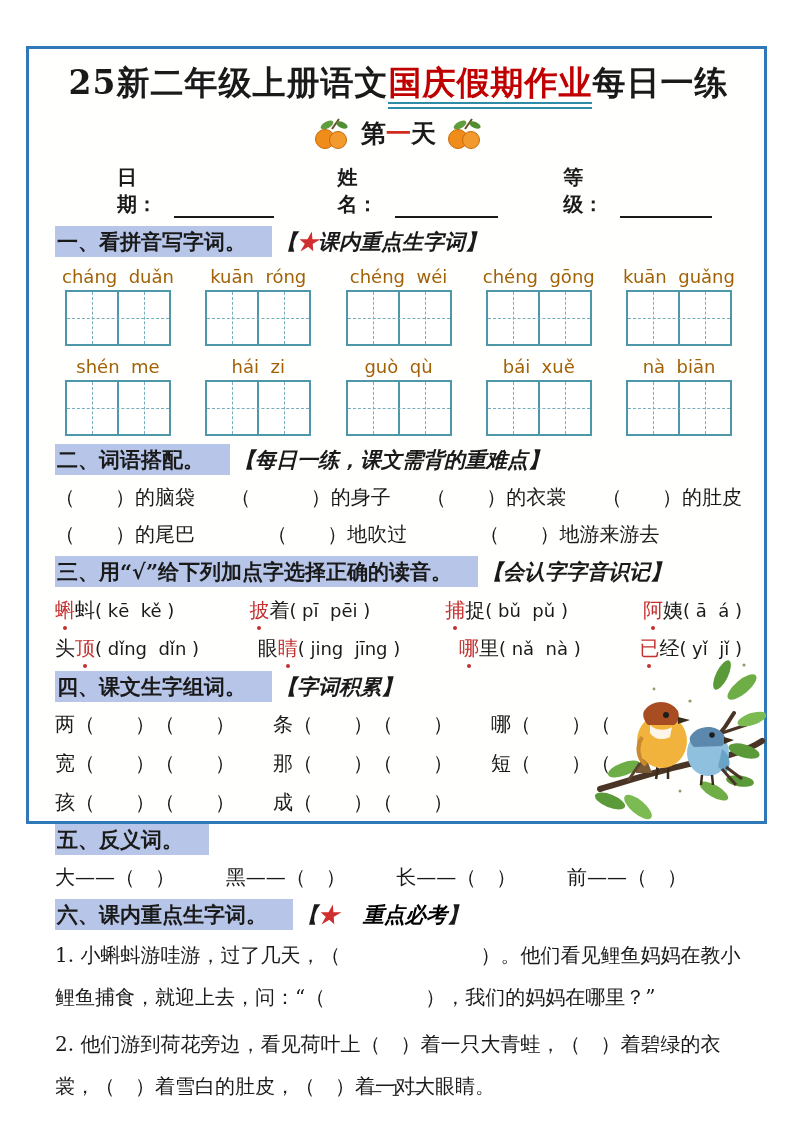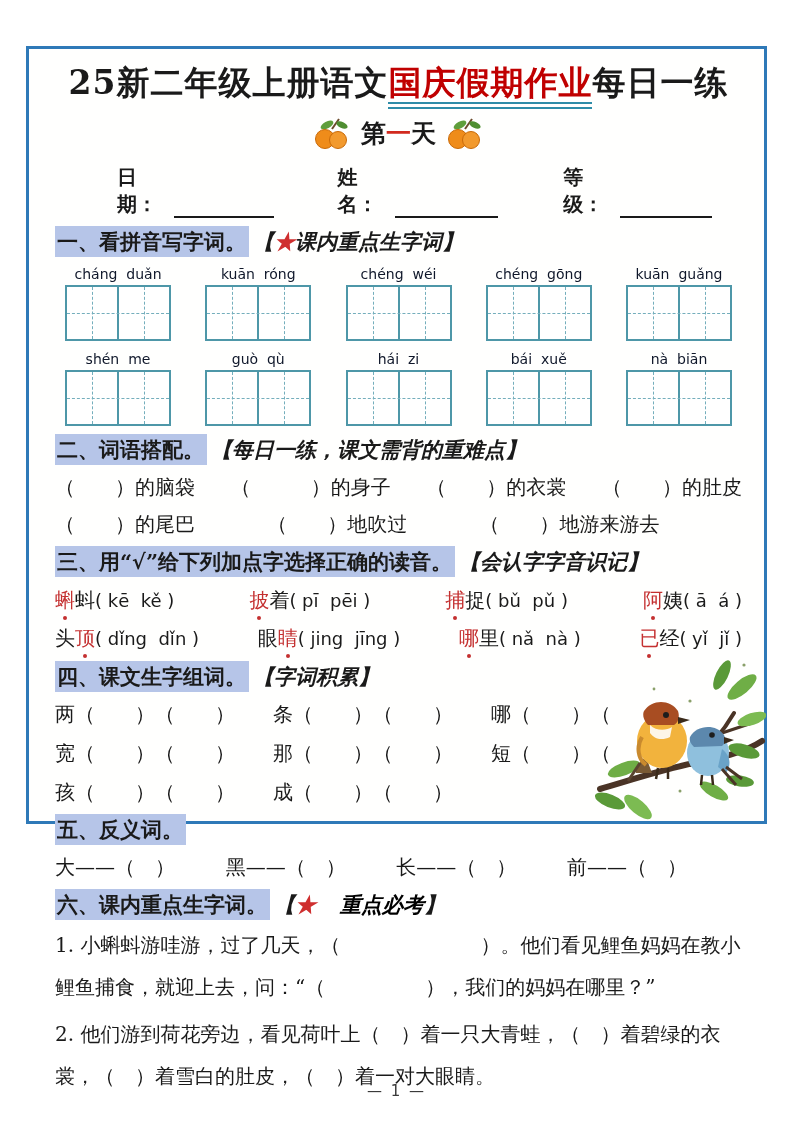--- a/index.html
+++ b/index.html
@@ -23,29 +23,29 @@
   .tangerine { width:38px; height:34px; display:inline-block; }
   .meta-row { display:flex; align-items:flex-end; margin:14px 30px 4px 62px;
     font-size:20px; font-weight:bold; gap:8px; font-family:"DejaVu Serif", serif; }
   .meta-row .fill-line { display:inline-block; height:22px; border-bottom:2px solid #1a1a1a; }
   .meta-gap1 { width:58px; } .meta-gap2 { width:60px; }
   .w118 { width:122px; } .w120 { width:126px; } .w110 { width:112px; }
 
   
   .sec-header { margin:10px 0 4px 0; font-size:21px; font-weight:bold;
     font-family:"DejaVu Serif", serif; }
-  .hl { background:#b6c5e8; padding:3px 3px 3px 2px; }
+  .hl { background:#b6c5e8; padding:3px 26px 3px 2px; }
   .note { margin-left:4px;font-style:italic; }
   .star { color:#cf2f2f; }
   .note-red { color:#000000;margin-left:24px; }
 
   
   .pin-row { display:flex; justify-content:space-between; margin:10px 2px 4px 2px; }
   .pin-group { display:flex; flex-direction:column; align-items:center; width:122px; }
-  .pin-label { font-size:14px; color:#0f172a; white-space:pre; margin-bottom:3px; }
+  .pin-label { font-size:18px; color:#a16207; white-space:pre; margin-bottom:3px; }
   .tian-grid { display:flex; width:106px; height:56px; border:2px solid #4e97a8;
     position:relative; background:#fff; }
   .tian-grid::before { content:""; position:absolute; left:0; right:0; top:50%;
     border-top:1.5px dashed #74aebc; z-index:1; }
   .tian-cell { flex:1; position:relative; }
   .tian-cell + .tian-cell { border-left:2px solid #4e97a8; }
   .tian-cell::after { content:""; position:absolute; top:0; bottom:0; left:50%;
     border-left:1.5px dashed #74aebc; }
 
   
@@ -153,28 +153,28 @@
     </div>
     <div class="pin-row">
       <div class="pin-group">
           <div class="pin-label">shén  me</div>
           <div class="tian-grid">
             <div class="tian-cell"></div>
             <div class="tian-cell"></div>
           </div>
         </div>
       <div class="pin-group">
+          <div class="pin-label">hái  zi</div>
+          <div class="tian-grid">
+            <div class="tian-cell"></div>
+            <div class="tian-cell"></div>
+          </div>
+        </div>
+      <div class="pin-group">
           <div class="pin-label">guò  qù</div>
-          <div class="tian-grid">
-            <div class="tian-cell"></div>
-            <div class="tian-cell"></div>
-          </div>
-        </div>
-      <div class="pin-group">
-          <div class="pin-label">hái  zi</div>
           <div class="tian-grid">
             <div class="tian-cell"></div>
             <div class="tian-cell"></div>
           </div>
         </div>
       <div class="pin-group">
           <div class="pin-label">bái  xuě</div>
           <div class="tian-grid">
             <div class="tian-cell"></div>
             <div class="tian-cell"></div>

